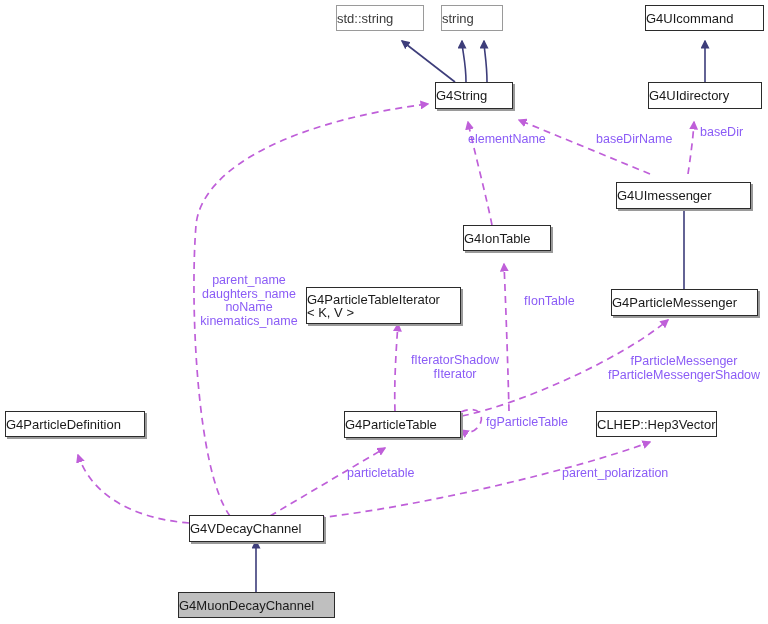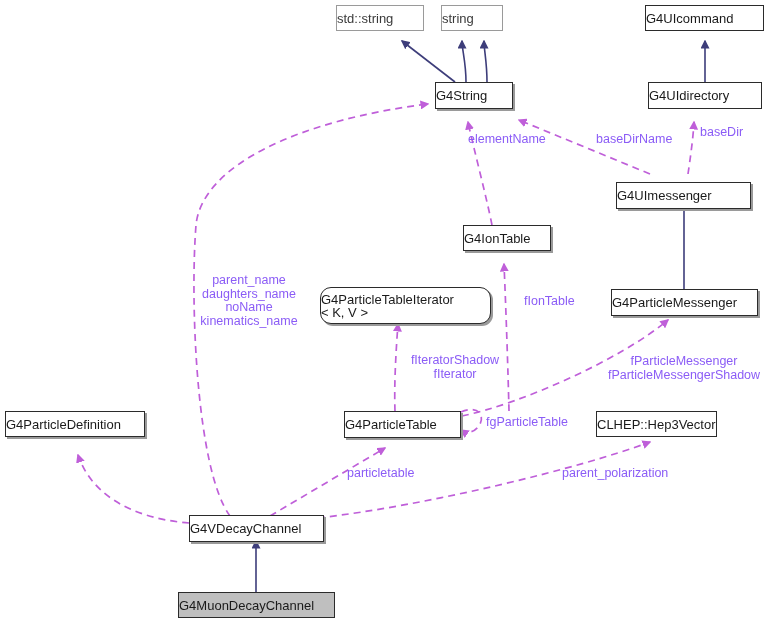--- a/index.html
+++ b/index.html
@@ -171,21 +171,21 @@
   </div>
 
   <div class="node shadowed" style="left:616px; top:174px; width:135px; height:27px;margin-top:8px;">
     <span>G4UImessenger</span>
   </div>
 
   <div class="node shadowed" style="left:463px; top:225px; width:88px; height:26px;">
     <span>G4IonTable</span>
   </div>
 
-  <div class="node shadowed" style="left:320px; top:287px; width:171px; height:37px;border-radius:11px;">
+  <div class="node shadowed" style="left:306px; top:287px; width:155px; height:37px;">
     <span>G4ParticleTableIterator</span>
     <span class="ln2">&lt; K, V &gt;</span>
   </div>
 
   <div class="node shadowed" style="left:611px; top:289px; width:147px; height:27px;">
     <span>G4ParticleMessenger</span>
   </div>
 
   <div class="node shadowed" style="left:5px; top:411px; width:140px; height:26px;">
     <span>G4ParticleDefinition</span>

